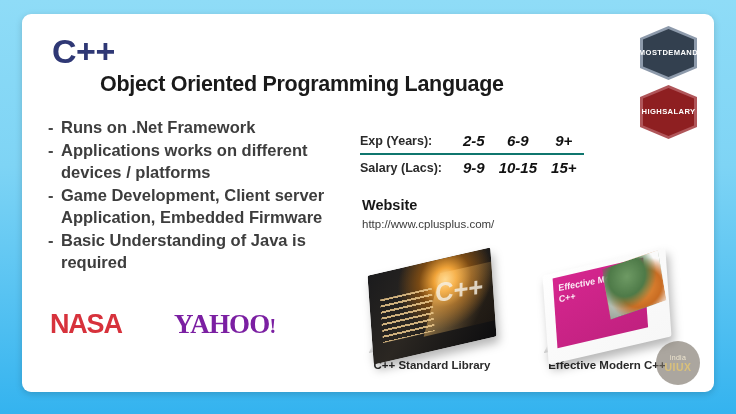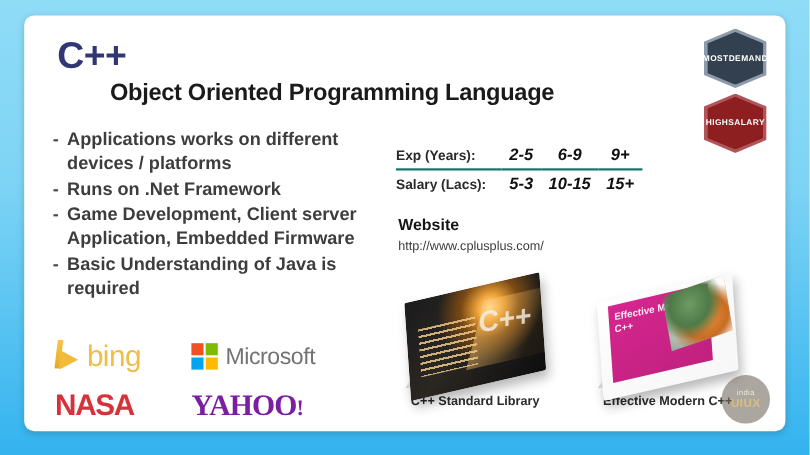--- a/index.html
+++ b/index.html
@@ -281,22 +281,22 @@
 </head>
 <body>
 
 <div id="card">
 
   <div id="cpp-logo">C++</div>
 
   <h1 id="title">Object Oriented Programming Language</h1>
 
   <ul id="bullets">
+    <li>Runs on .Net Framework</li>
     <li>Applications works on different devices / platforms</li>
-    <li>Runs on .Net Framework</li>
     <li>Game Development, Client server Application, Embedded Firmware</li>
     <li>Basic Understanding of Java is required</li>
   </ul>
 
   <div class="badge" id="badge-demand">
     <span class="inner-edge"></span>
     <span class="txt">MOST</span>
     <span class="txt">DEMAND</span>
   </div>
   <div class="badge" id="badge-salary">
@@ -308,46 +308,31 @@
   <table id="exp-table">
     <tbody>
       <tr class="row-exp">
         <td class="rowlabel">Exp (Years):</td>
         <td class="val">2-5</td>
         <td class="val">6-9</td>
         <td class="val">9+</td>
       </tr>
       <tr class="row-sal">
         <td class="rowlabel">Salary (Lacs):</td>
-        <td class="val">5-3</td>
+        <td class="val">9-9</td>
         <td class="val">10-15</td>
         <td class="val">15+</td>
       </tr>
     </tbody>
   </table>
 
   <div id="website-head">Website</div>
   <a id="website-url" href="#" style="text-decoration:none;">http://www.cplusplus.com/</a>
 
   <div id="logos">
-    <div class="logo-row">
-      <div id="logo-bing">
-        <span id="bing-mark"></span>
-        <span id="bing-word">bing</span>
-      </div>
-      <div id="logo-ms">
-        <span id="ms-squares">
-            <i></i>
-            <i></i>
-            <i></i>
-            <i></i>
-          </span>
-        <span id="ms-word">Microsoft</span>
-      </div>
-    </div>
     <div class="logo-row">
       <div id="logo-nasa">NASA</div>
       <div id="logo-yahoo">
         <span>YAHOO</span><small>!</small>
       </div>
     </div>
   </div>
 
   <div class="book-wrap" id="book1-wrap">
     <div class="book-img">

